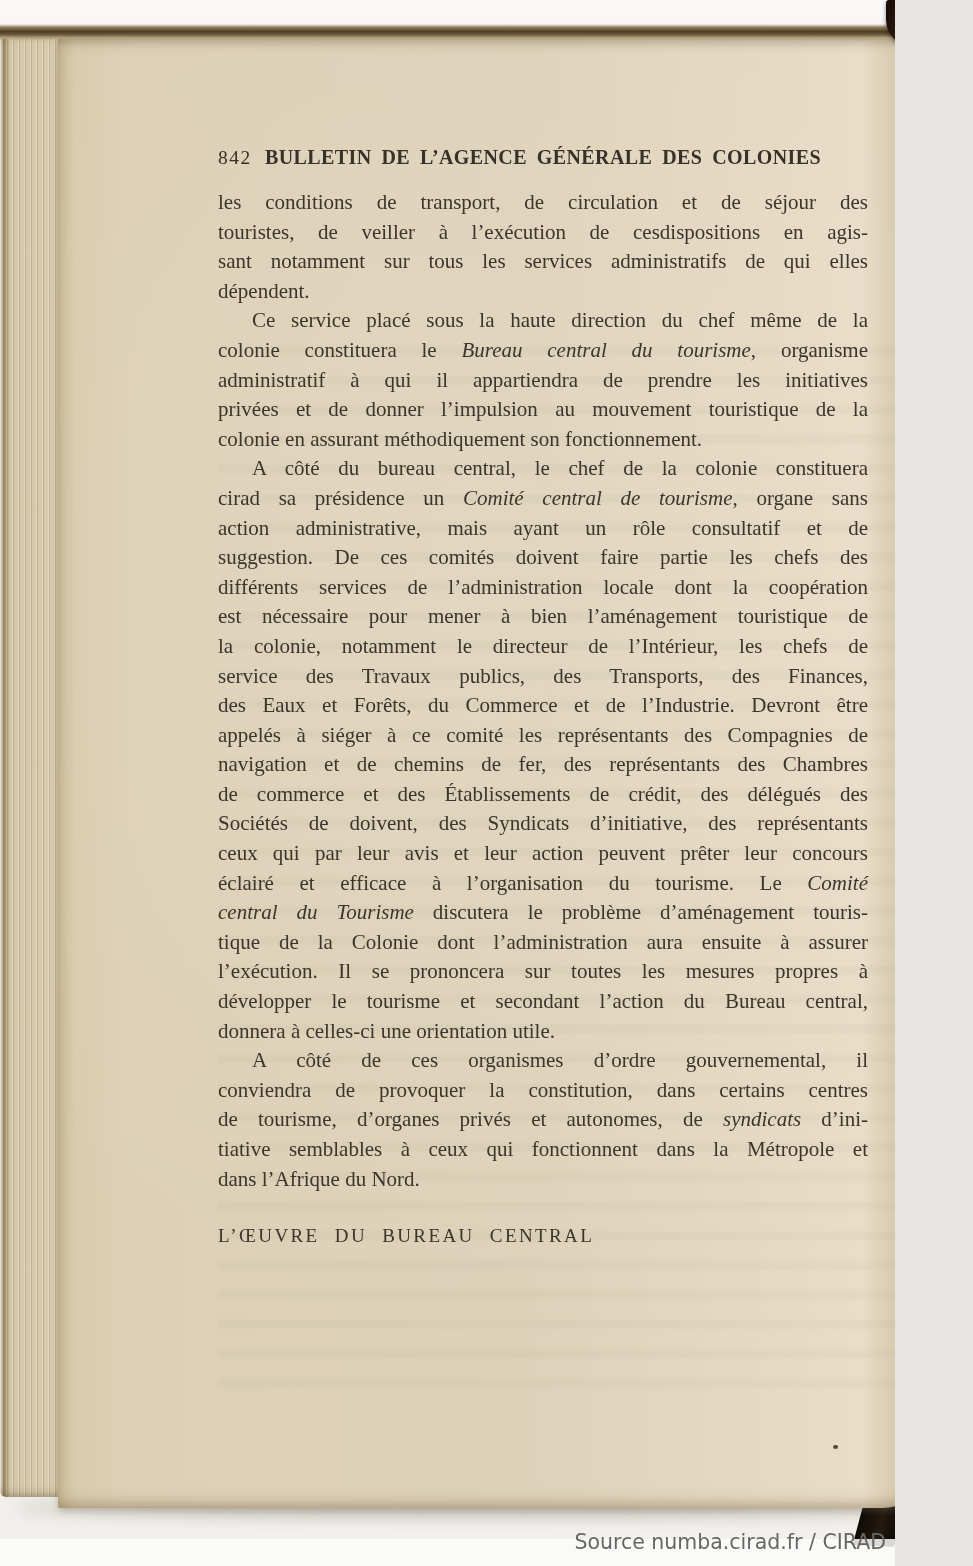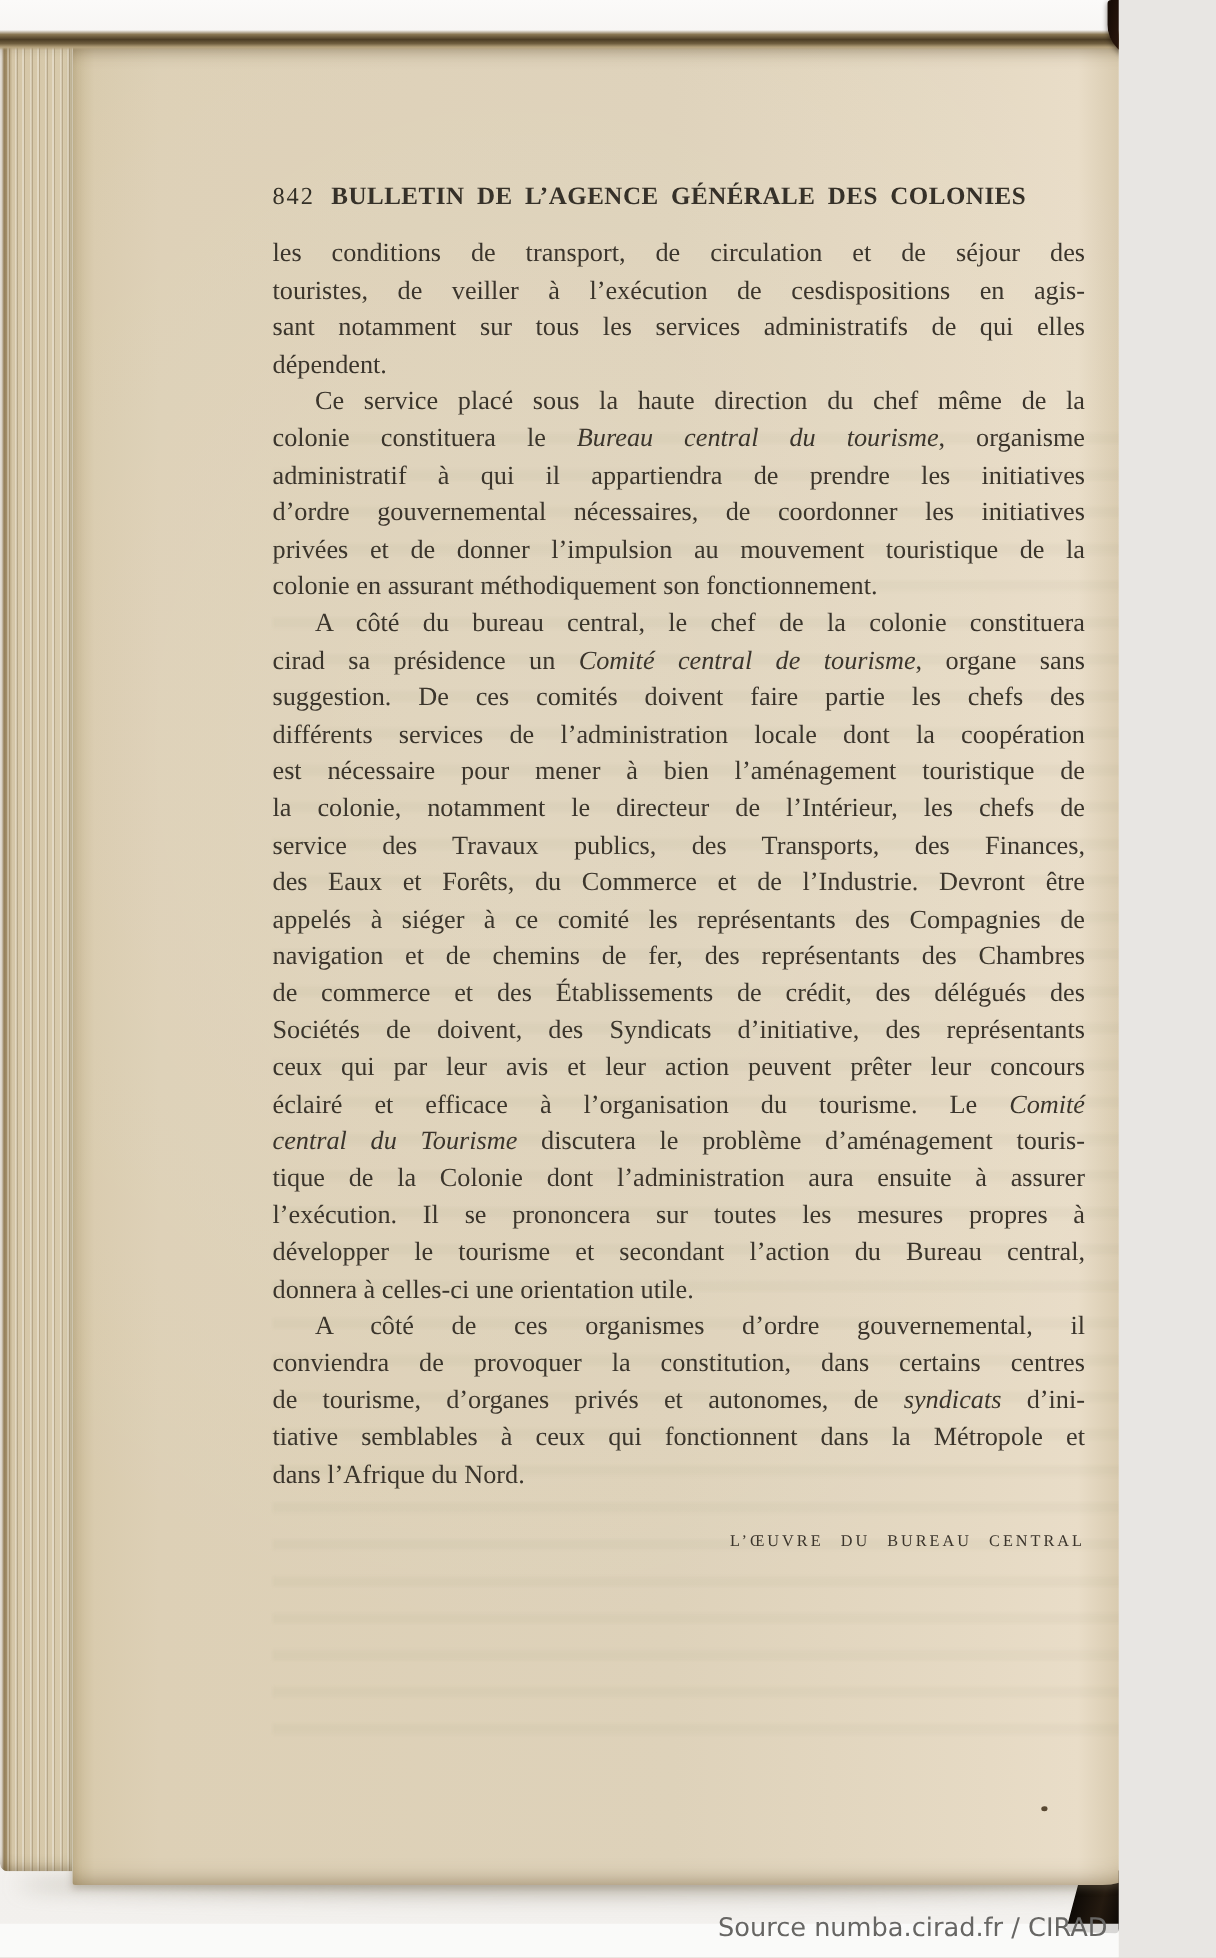--- a/index.html
+++ b/index.html
@@ -114,22 +114,22 @@
   .line{
     font-size:21px;line-height:29.6px;
     text-align:justify;text-align-last:justify;
     white-space:normal;
   }
   .line.indent{text-indent:34px;}
   .line.endline{text-align-last:left;}
   .line i{font-style:italic;}
   .section-heading{
     margin-top:31px;margin-bottom:31px;
-    text-align:right;
-    font-size:13px;letter-spacing:2.4px;word-spacing:8px;
+    text-align:left;
+    font-size:19px;letter-spacing:2.4px;word-spacing:8px;
     color:#3b352c;
   }
   .para:last-child .line:last-child{
     text-shadow:0 2.4px 0 rgba(59,50,38,.34);
   }
   
   .footer-band{
     position:absolute;left:0;right:0;bottom:0;height:27px;
     background:rgba(252,251,250,.85);
     z-index:7;
@@ -166,27 +166,27 @@
         <div class="para">
           <div class="line"><span>les conditions de transport, de circulation et de séjour des</span></div>
           <div class="line"><span>touristes, de veiller à l’exécution de cesdispositions en agis-</span></div>
           <div class="line"><span>sant notamment sur tous les services administratifs de qui elles</span></div>
           <div class="line endline"><span>dépendent.</span></div>
         </div>
         <div class="para">
           <div class="line indent"><span>Ce service placé sous la haute direction du chef même de la</span></div>
           <div class="line"><span>colonie constituera le </span><i>Bureau central du tourisme</i><span>, organisme</span></div>
           <div class="line"><span>administratif à qui il appartiendra de prendre les initiatives</span></div>
-          <div class="line"><span>d’ordre gouvernemental nécessaires, de coordonner les initiatives</span></div>
           <div class="line"><span>privées et de donner l’impulsion au mouvement touristique de la</span></div>
           <div class="line endline"><span>colonie en assurant méthodiquement son fonctionnement.</span></div>
         </div>
         <div class="para">
           <div class="line indent"><span>A côté du bureau central, le chef de la colonie constituera</span></div>
           <div class="line"><span>cirad sa présidence un </span><i>Comité central de tourisme</i><span>, organe sans</span></div>
+          <div class="line"><span>action administrative, mais ayant un rôle consultatif et de</span></div>
           <div class="line"><span>suggestion. De ces comités doivent faire partie les chefs des</span></div>
           <div class="line"><span>différents services de l’administration locale dont la coopération</span></div>
           <div class="line"><span>est nécessaire pour mener à bien l’aménagement touristique de</span></div>
           <div class="line"><span>la colonie, notamment le directeur de l’Intérieur, les chefs de</span></div>
           <div class="line"><span>service des Travaux publics, des Transports, des Finances,</span></div>
           <div class="line"><span>des Eaux et Forêts, du Commerce et de l’Industrie. Devront être</span></div>
           <div class="line"><span>appelés à siéger à ce comité les représentants des Compagnies de</span></div>
           <div class="line"><span>navigation et de chemins de fer, des représentants des Chambres</span></div>
           <div class="line"><span>de commerce et des Établissements de crédit, des délégués des</span></div>
           <div class="line"><span>Sociétés de doivent, des Syndicats d’initiative, des représentants</span></div>

